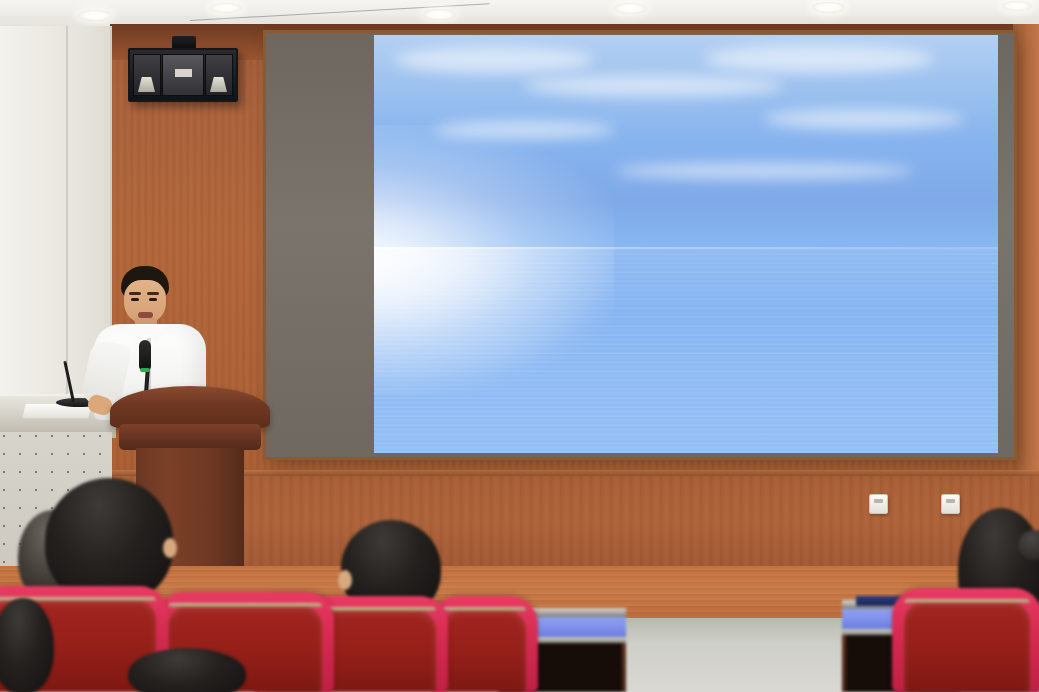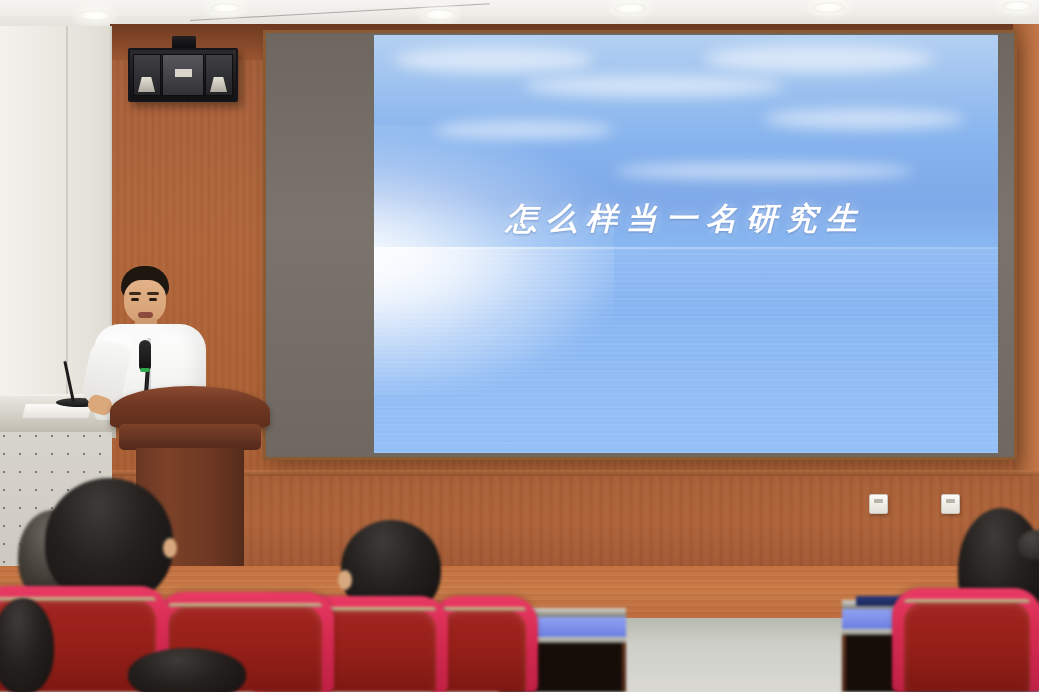--- a/index.html
+++ b/index.html
@@ -404,21 +404,20 @@
       <div class="cloud" style="left:330px;top:10px;width:230px;height:28px;"></div>
       <div class="cloud" style="left:60px;top:86px;width:180px;height:18px;"></div>
       <div class="cloud" style="left:390px;top:74px;width:200px;height:20px;"></div>
       <div class="cloud" style="left:240px;top:128px;width:300px;height:16px;"></div>
 
       <div class="sea"></div>
       <div class="horizon"></div>
       <div class="sun-glow"></div>
       <div class="sea-shine"></div>
 
-      <div class="slide-title">怎么样当一名研究生</div>
     </div>
   </div>
 
   <div class="side-table bg-soft"></div>
   <div class="side-table-papers bg-soft"></div>
   <div class="side-mic-base bg-soft"></div>
   <div class="side-mic-stem bg-soft"></div>
   <div class="acoustic-panel bg-soft"></div>
 
   <div class="person">

